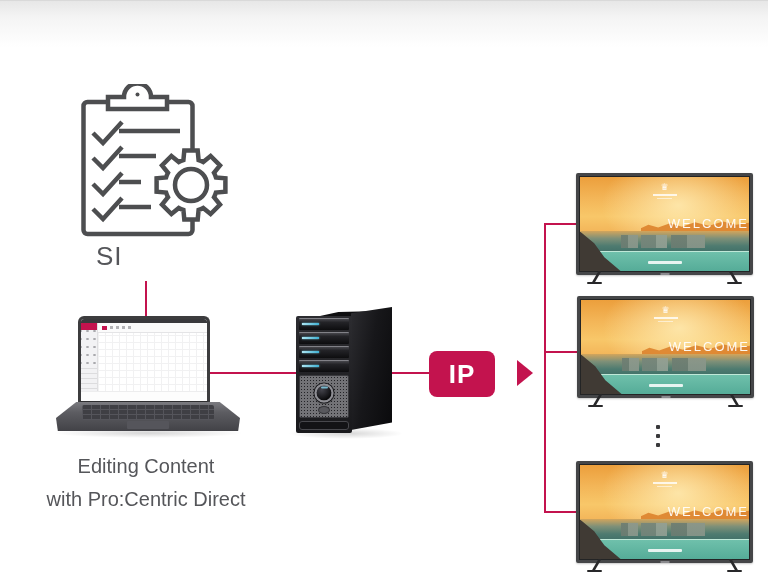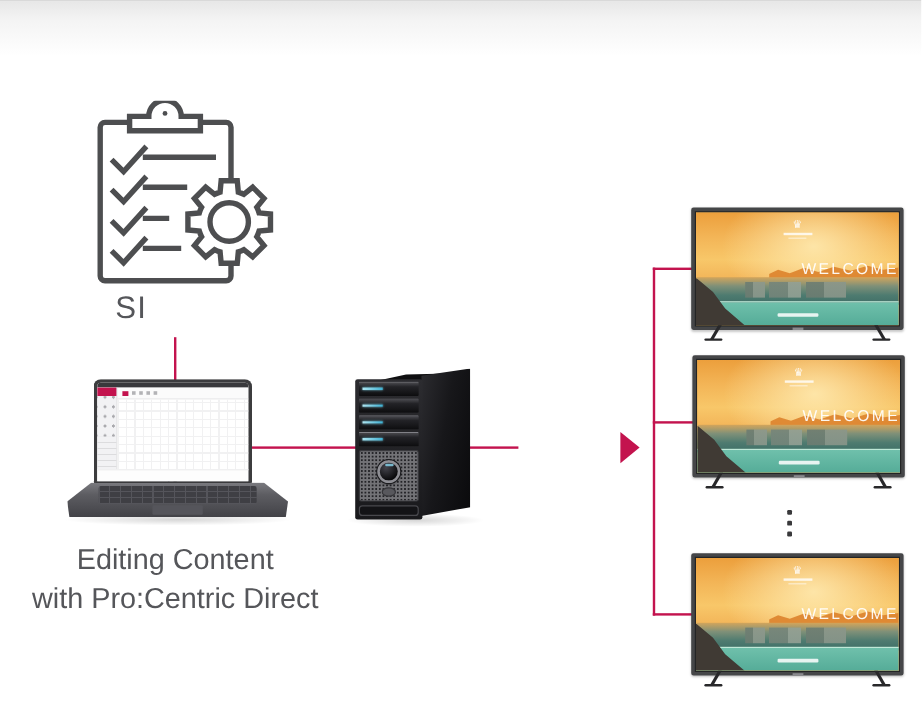--- a/index.html
+++ b/index.html
@@ -66,21 +66,21 @@
     background:#3f3f44;
     background-image:
       repeating-linear-gradient(90deg,#55555b 0 1px,transparent 1px 9px),
       repeating-linear-gradient(0deg,#55555b 0 1px,transparent 1px 5px);}
   .lap-pad{position:absolute;left:50%;transform:translateX(-50%);top:19px;width:42px;height:8px;
     background:#55555b;border-radius:1px;}
   .shadow{position:absolute;background:radial-gradient(ellipse at center,rgba(0,0,0,.16),transparent 70%);}
   .lap-shadow{left:52px;top:428px;width:192px;height:10px;}
 
   .edit-label{position:absolute;left:0px;top:450px;width:292px;text-align:center;
-    font-size:24px;line-height:33px;color:var(--label-gray);}
+    font-size:20px;line-height:33px;color:var(--label-gray);}
 
   
   .server{position:absolute;left:294px;top:304px;width:102px;height:132px;z-index:2;}
   .srv-top{position:absolute;left:3px;top:5px;width:94px;height:12px;background:#0f0f11;
     clip-path:polygon(0 100%,58% 92%,100% 15%,44% 25%);}
   .srv-side{position:absolute;left:57px;top:3px;width:41px;height:123px;
     background:linear-gradient(100deg,#2c2c30 0%,#17171a 45%,#0a0a0c 100%);
     clip-path:polygon(0 5%,100% 0,100% 94%,0 100%);}
   .srv-front{position:absolute;left:2px;top:12px;width:56px;height:117px;
     background:linear-gradient(180deg,#2c2c30,#19191c);border-radius:2px;box-sizing:border-box;}
@@ -247,20 +247,21 @@
       <div class="srv-mesh">
         <div class="srv-power">
           <span class="srv-glint"></span>
         </div>
         <div class="srv-oval"></div>
       </div>
       <div class="srv-footstrip"></div>
     </div>
   </div>
 
+  <div class="ip-badge">IP</div>
 
   <div class="tv tv1">
     <div class="tv-screen">
       <div class="sky"></div>
       <div class="cliff-right"></div>
       <div class="sea"></div>
       <div class="resort"></div>
       <div class="pool"></div>
       <div class="cliff-left"></div>
       <div class="tv-logo">

